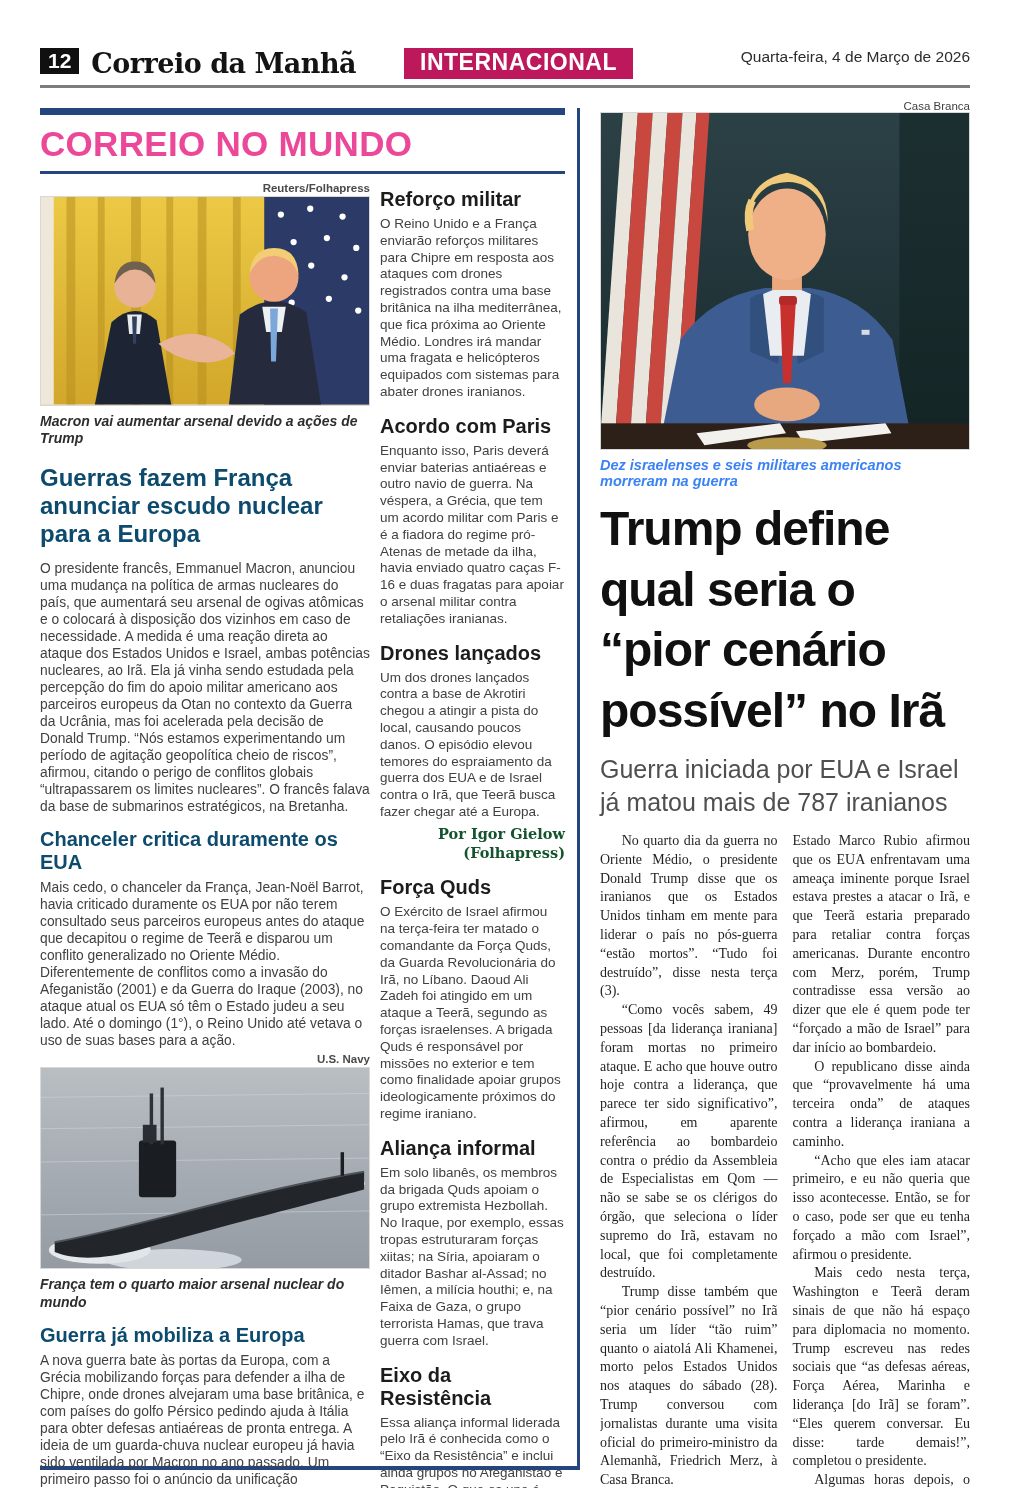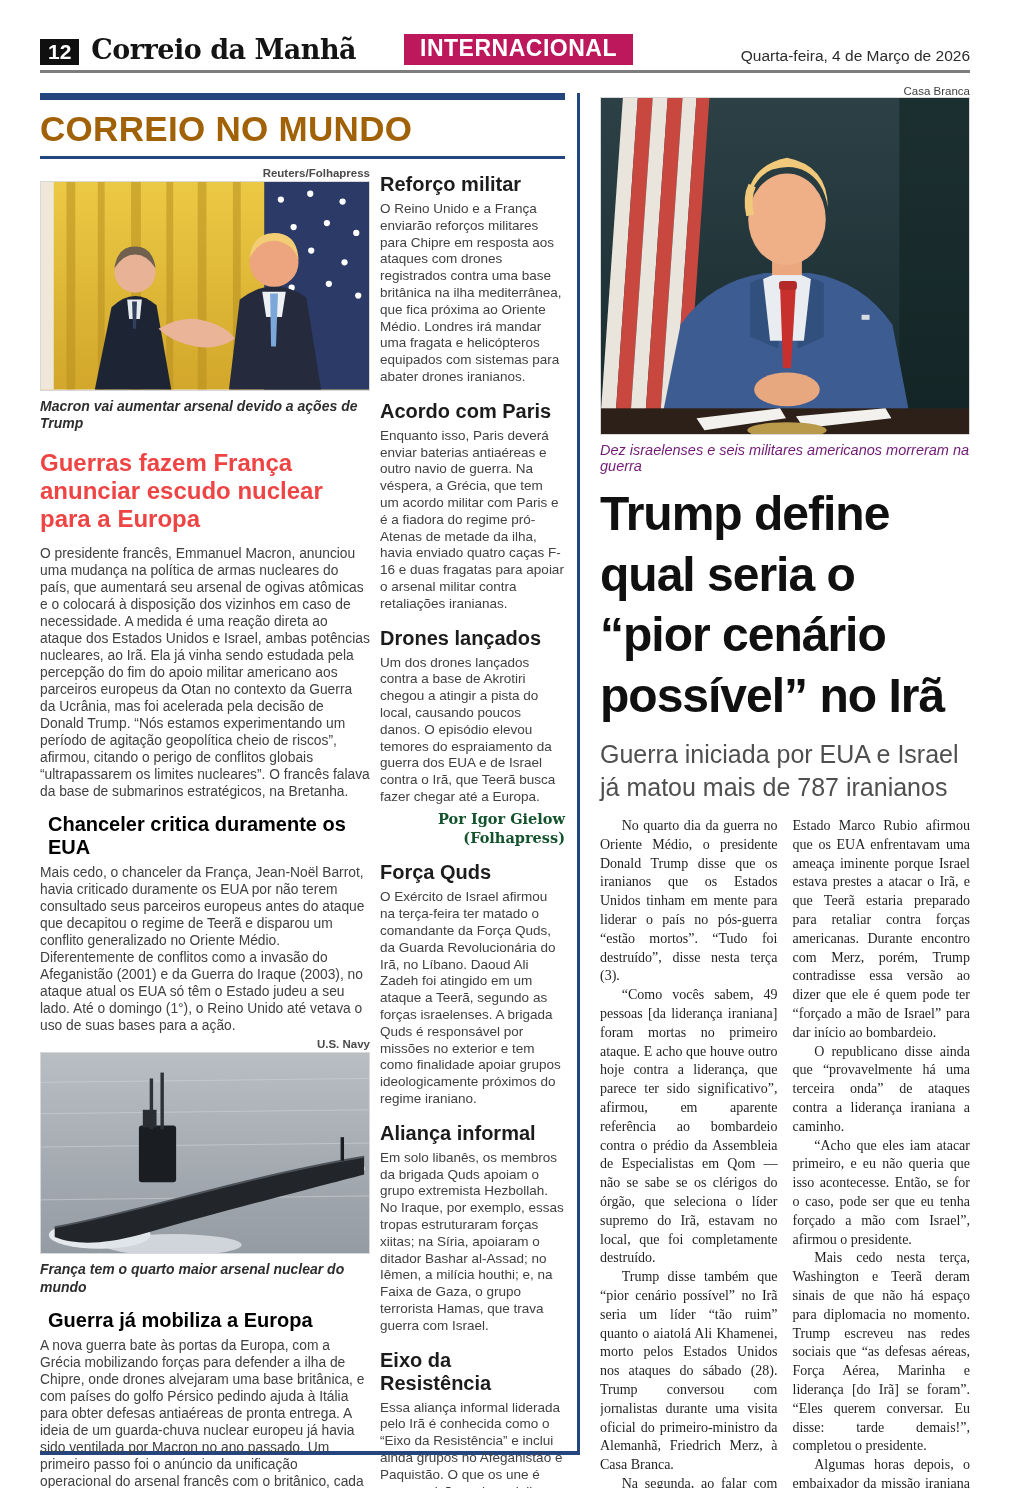--- a/index.html
+++ b/index.html
@@ -4,66 +4,66 @@
 <style>
   * { margin:0; padding:0; box-sizing:border-box; }
   html,body { background:#ffffff; }
   .page {
     position:relative; width:1010px; height:1488px; margin:0 auto;
     background:#ffffff; overflow:hidden;
     font-family:"Liberation Sans", sans-serif; color:#3f3f3f;
     padding:0 40px;
   }
   
-  .masthead-row { display:flex; align-items:flex-end; margin-top:33px; height:32px; }
+  .masthead-row { display:flex; align-items:flex-start; margin-top:48px; height:32px; }
   .pagenum-box { background:#101010; color:#fff; font-weight:bold; font-size:21px;
     padding:2px 8px 3px; line-height:1; }
   .masthead { font-family:"DejaVu Serif", serif; font-weight:bold; font-size:27px;
     color:#141414; margin-left:12px; letter-spacing:-0.5px; }
   .section-box { background:#be185d; color:#fff; font-weight:bold; font-size:23px;
     letter-spacing:0.5px; padding:3px 16px 5px; line-height:1; margin-left:48px; }
   .edition-date { margin-left:auto; font-size:15.5px; color:#2c2c2c; }
   .header-rule { height:3px; background:#7d7d7d; margin-top:5px; }
 
   
   .main { display:flex; gap:20px; margin-top:4px; }
   .left-block { width:540px; border-right:3px solid #24457e; border-bottom:4px solid #24457e;
     padding-right:12px; height:1362px; margin-top:16px; }
   .right-block { width:370px; }
 
   .cnm-topbar { height:7px; background:#24457e; }
-  .cnm-title { font-size:35px; font-weight:800; color:#a16207; letter-spacing:0.3px;
+  .cnm-title { font-size:35px; font-weight:800; color:#ec4899; letter-spacing:0.3px;
     margin:9px 0 7px; }
   .cnm-rule { height:3px; background:#24457e; margin-bottom:4px; }
 
   .cols { display:flex; gap:10px; }
   .colA { width:330px; }
   .colB { width:185px; }
 
   .photo-credit { font-size:11.5px; font-weight:bold; color:#4a4a4a; text-align:right;
     margin:4px 0 2px; }
   .photo-art { width:100%; display:block; border:1px solid #d8d8d8; }
   .caption { font-style:italic; font-weight:600; font-size:14px; color:#2e2e2e;
     margin:7px 0 0; line-height:1.25; }
 
-  .headline-a { font-size:24px; line-height:1.18; font-weight:700; color:#ef4444;
+  .headline-a { font-size:24px; line-height:1.18; font-weight:700; color:#0c4a6e;
     margin:16px 0 11px; }
   .body-sans { font-size:13.5px; line-height:16.8px; color:#414141; text-align:left;
     hyphens:auto; }
   .colA .body-sans { font-size:13.8px; line-height:17px; }
-  .subhead-a { font-size:20px; font-weight:700; color:#000000; margin:13px 8px 5px; }
+  .subhead-a { font-size:20px; font-weight:700; color:#0c4a6e; margin:13px 0 5px; }
 
   .brief-title { font-size:20px; font-weight:700; color:#1c1c1c; margin:14px 0 5px; }
   .colB .brief-title:first-child { margin-top:10px; }
   .byline { font-family:"DejaVu Serif", serif; font-weight:bold; font-size:14.5px;
     color:#14532d; text-align:right; margin-top:4px; line-height:1.3; }
 
   
   .rb-credit { font-size:11.5px; color:#3f3f3f; text-align:right; margin-top:8px; }
-  .rb-caption { font-style:italic; font-weight:400; font-size:14.5px; color:#701a75;
+  .rb-caption { font-style:italic; font-weight:700; font-size:14.5px; color:#3b82f6;
     margin:7px 0 0; }
   .headline-b { font-size:48px; line-height:1.26; font-weight:800; color:#101010;
     letter-spacing:-1px; margin:10px 0 12px; }
   .subheadline-b { font-size:25px; line-height:1.3; color:#4f4f4f; margin-bottom:14px; }
   .serif-cols { column-count:2; column-gap:15px; height:702px; overflow:hidden;
     font-family:"Liberation Serif", serif; font-size:14px; line-height:18.8px;
     color:#1f1f1f; text-align:justify; hyphens:auto; }
   .serif-cols p { text-indent:1.55em; }
 </style>
 </head>

